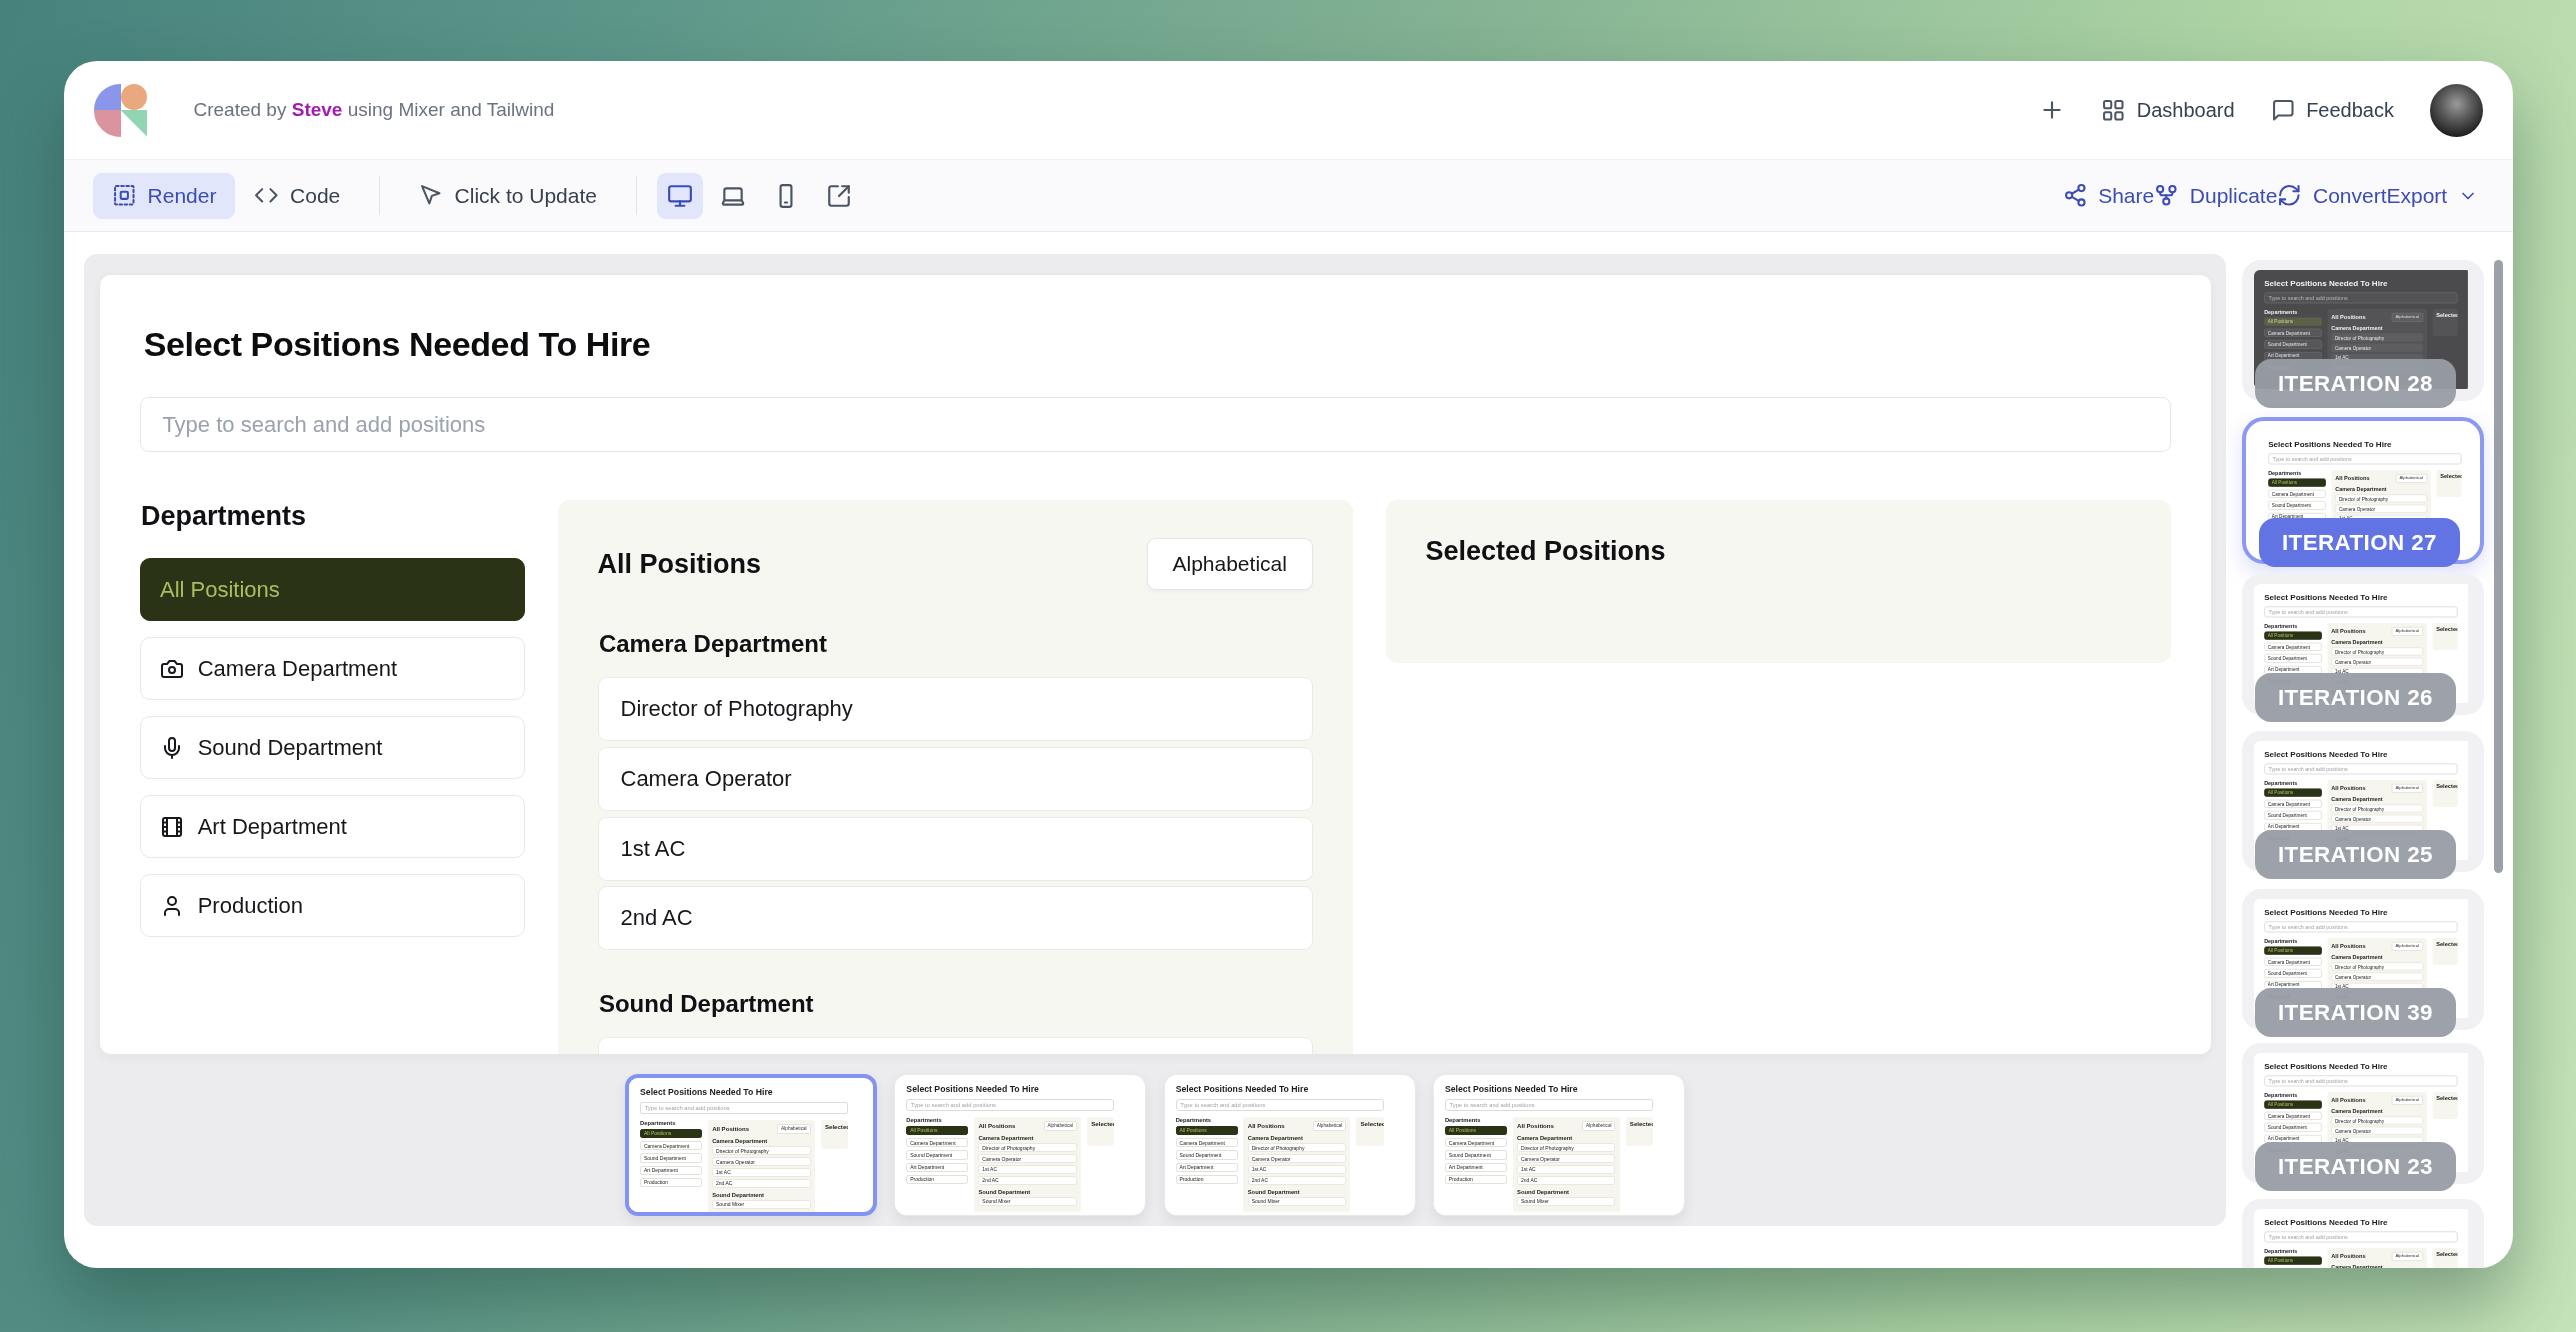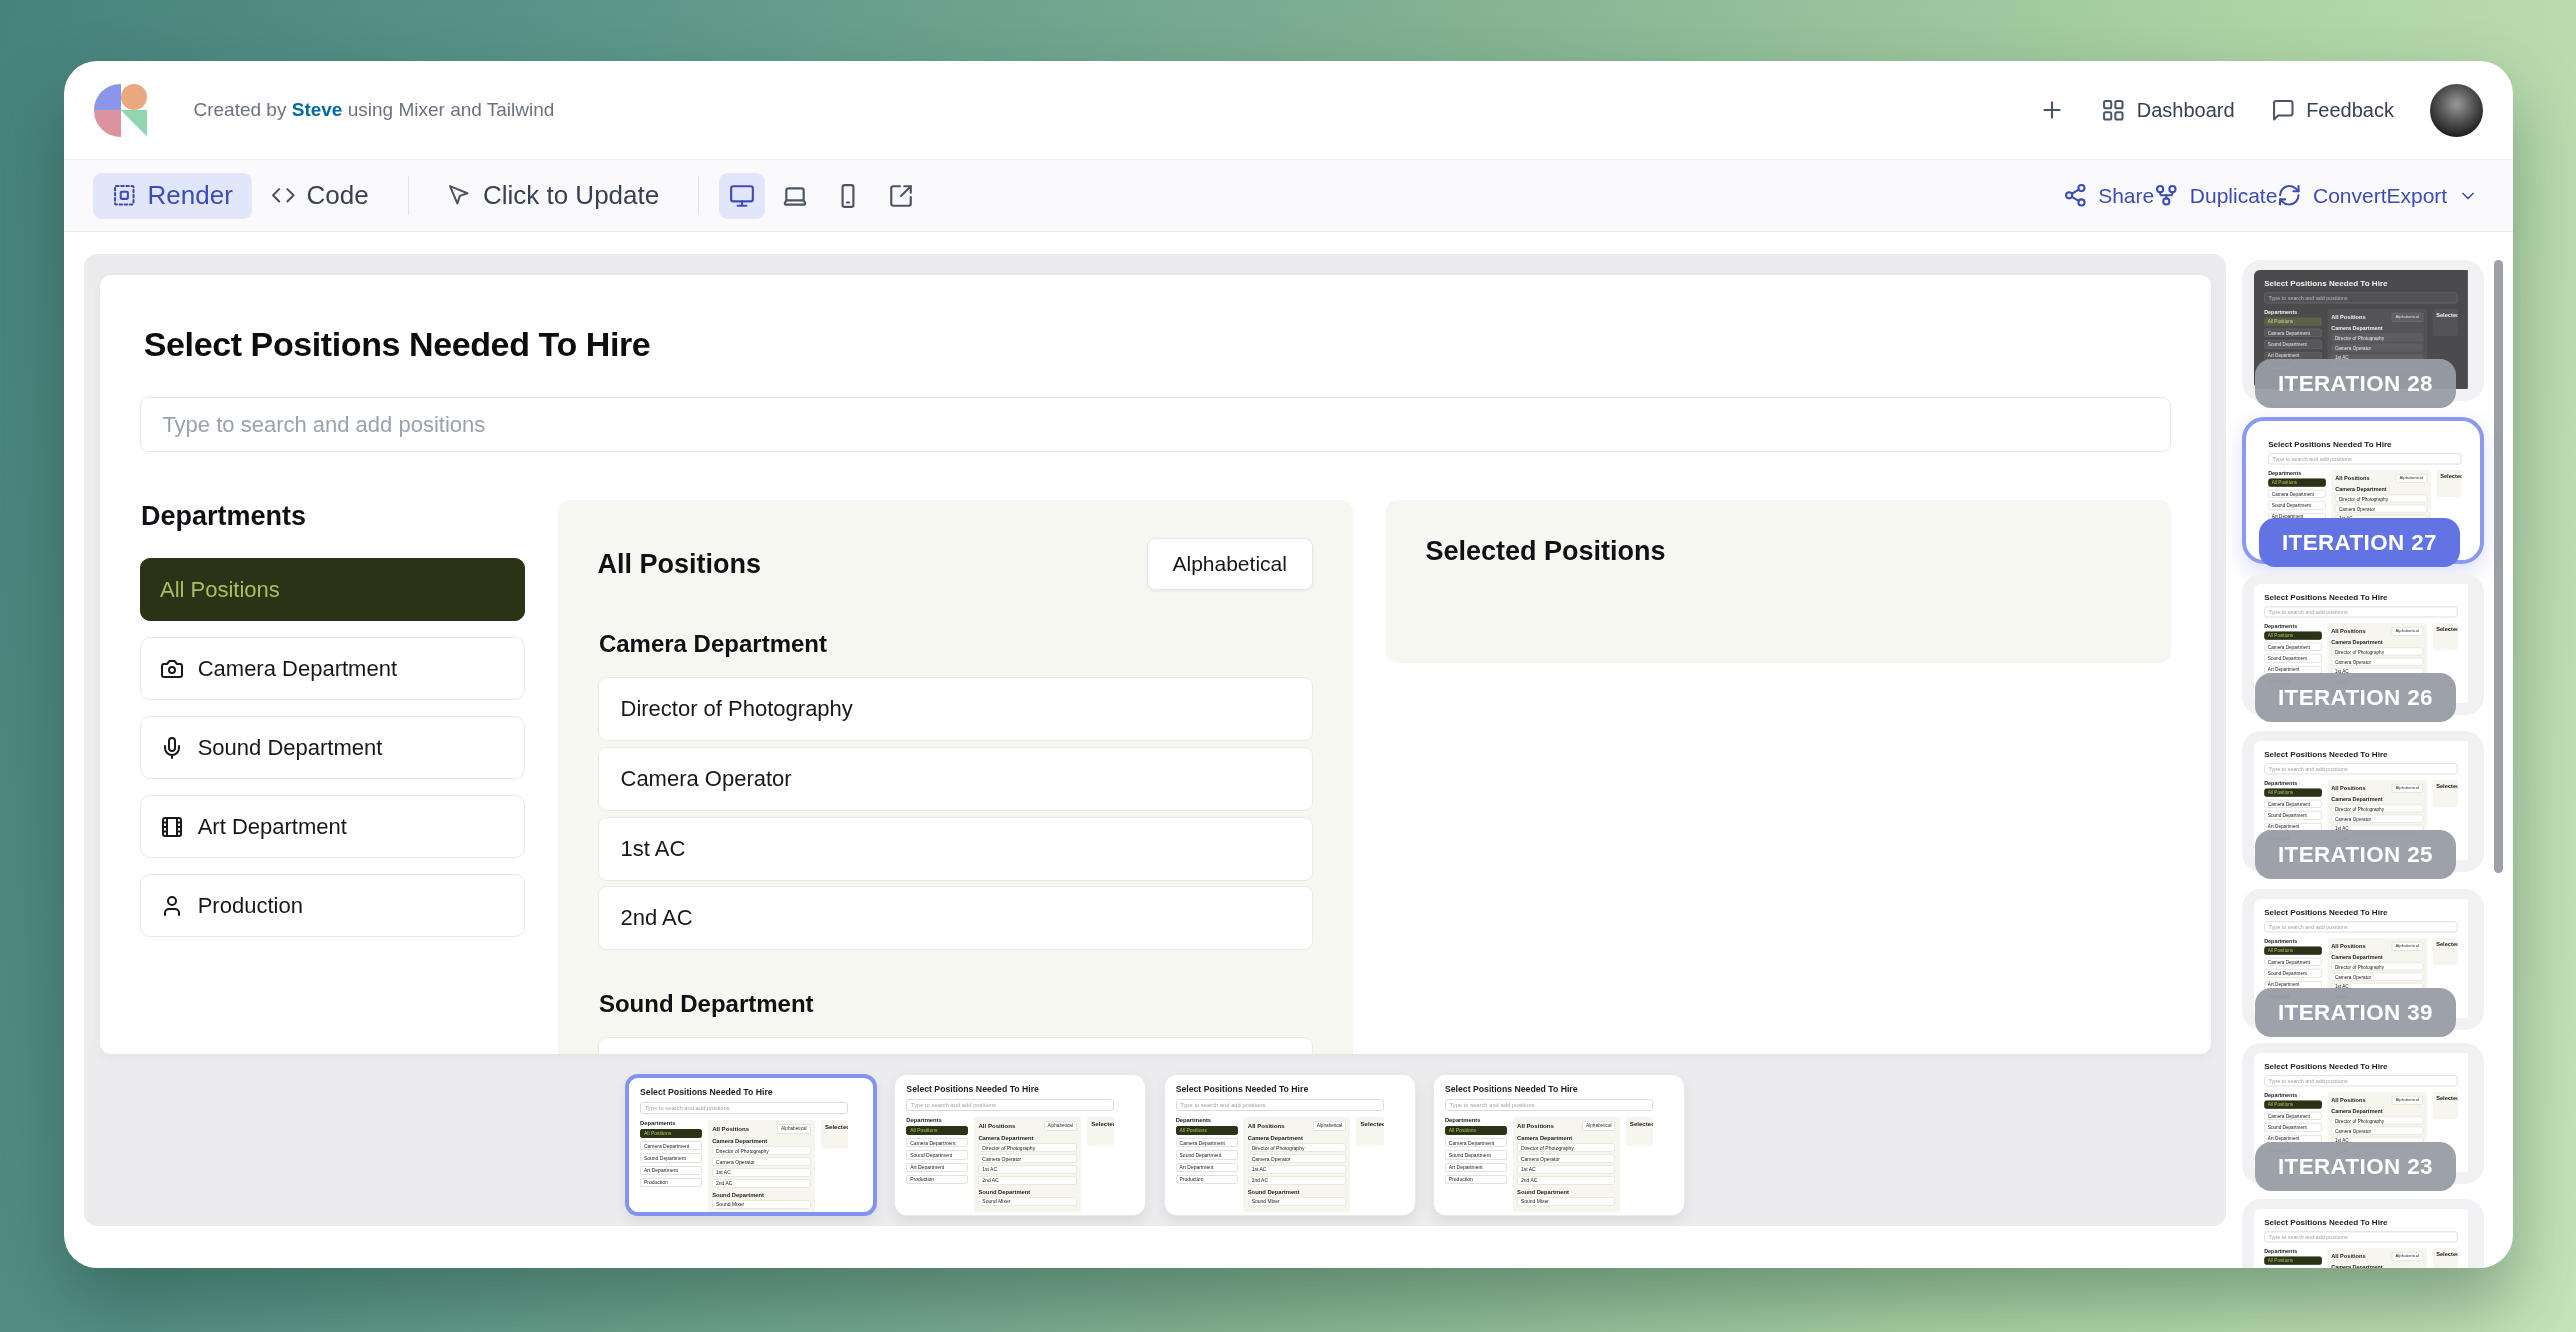--- a/index.html
+++ b/index.html
@@ -21,30 +21,30 @@
   
   .hdr { height:99px; display:flex; align-items:center; padding:0 30px; border-bottom:0.7px solid #f1f1f4; }
   .logo { width:53px; height:53px; display:grid; grid-template-columns:1fr 1fr; grid-template-rows:1fr 1fr; margin-right:19px; flex:none; }
   .logo i { display:block; width:100%; height:100%; }
   .lg-tl { background:#8a96e9; border-radius:100% 0 0 0; }
   .lg-tr { background:#e9a87d; border-radius:50%; }
   .lg-bl { background:#dc93a0; border-radius:0 0 0 100%; }
   .lg-br { background:#92d5b3; clip-path:polygon(0 0,100% 0,100% 100%); }
   .hdr-title { font-size:30px; font-weight:700; color:#17181c; letter-spacing:-0.4px; white-space:nowrap; }
   .byline { margin-left:27.5px; font-size:19px; color:#6b7280; white-space:nowrap; }
-  .byline b { color:#0369a1; font-weight:700; }
+  .byline b { color:#a21caf; font-weight:700; }
   .hdr-right { margin-left:auto; display:flex; align-items:center; gap:36px; }
   .hdr-act { display:flex; align-items:center; gap:11px; font-size:20px; color:#374151; cursor:default; }
   .hdr-act svg, .hdr-plus svg { stroke:#4b5563; }
   .avatar { width:53px; height:53px; border-radius:50%; flex:none;
     background:radial-gradient(circle at 50% 38%, #9a9a9a 0%, #595959 38%, #1d1d1d 78%); }
 
   
   .toolbar { height:72px; background:#fafafc; border-bottom:0.7px solid #e9e9ee; display:flex; align-items:center; padding:0 29px; }
-  .tb-btn { height:46px; display:flex; align-items:center; gap:11px; padding:0 19px; border-radius:8.7px; font-size:26px; color:#374151; }
+  .tb-btn { height:46px; display:flex; align-items:center; gap:11px; padding:0 19px; border-radius:8.7px; font-size:21px; color:#374151; }
   .tb-btn svg { stroke:#4b5563; }
   .tb-btn.active { background:#e2e6fa; color:#3d4cb5; }
   .tb-btn.active svg { stroke:#3d4cb5; }
   .tb-sep { width:0.7px; height:39px; background:#e2e2e9; margin:0 20px; flex:none; }
   .dev-group { display:flex; align-items:center; gap:7.2px; }
   .dev-btn { width:46px; height:46px; display:flex; align-items:center; justify-content:center; border-radius:8.7px; }
   .dev-btn svg { stroke:#4b5563; }
   .dev-btn.active { background:#e2e6fa; }
   .dev-btn.active svg { stroke:#3d4cb5; }
   .tb-right { margin-left:auto; display:flex; align-items:center; margin-right:5.8px; }

